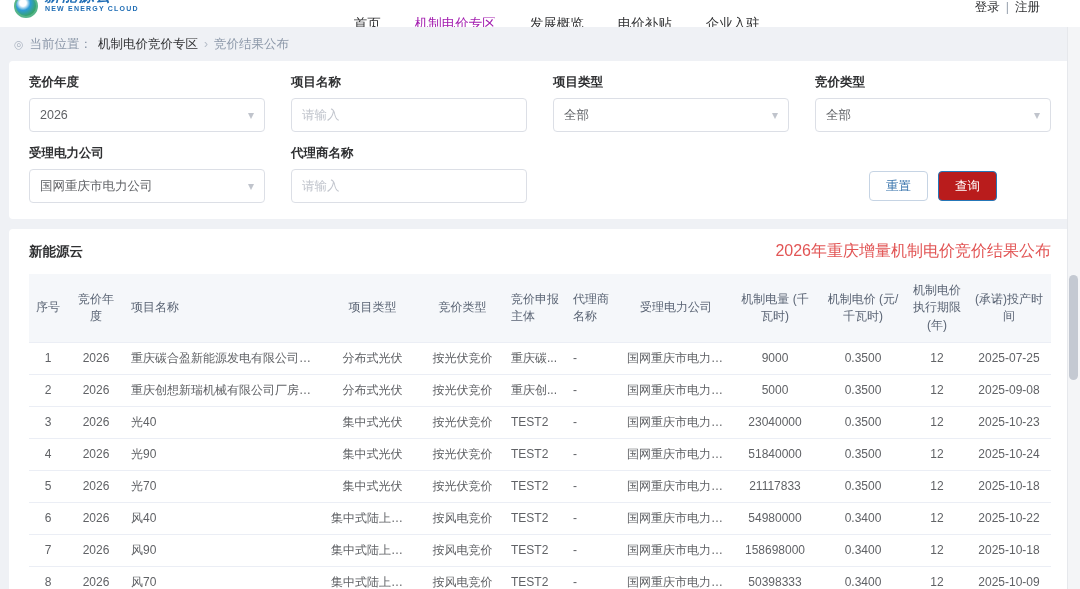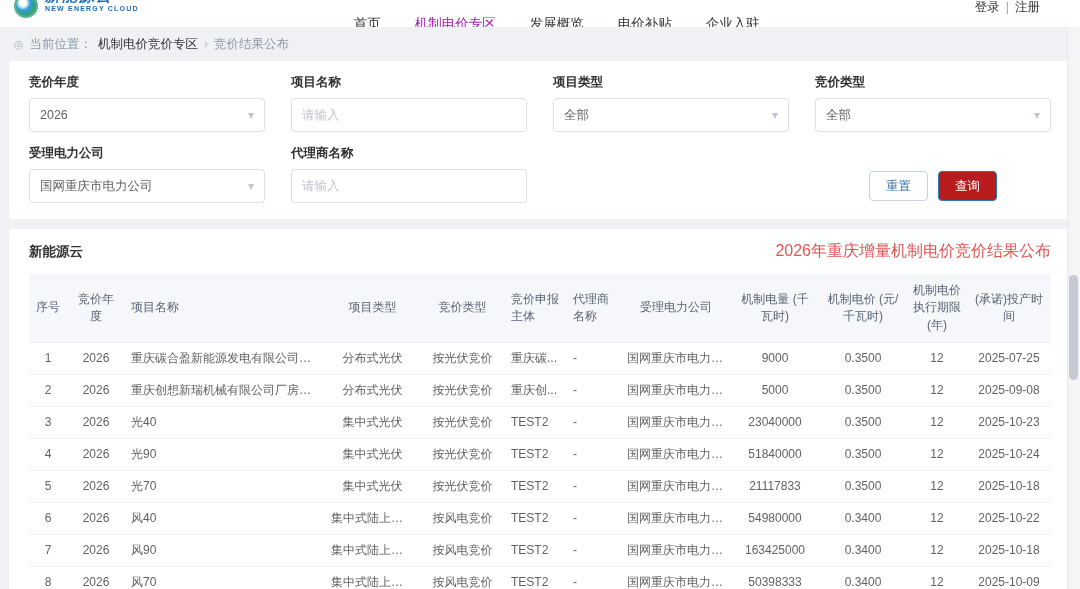--- a/index.html
+++ b/index.html
@@ -300,21 +300,21 @@
         </tr>
         <tr>
           <td class="c0">7</td>
           <td class="c1">2026</td>
           <td class="c2">风90</td>
           <td class="c3">集中式陆上风电</td>
           <td class="c4">按风电竞价</td>
           <td class="c5">TEST2</td>
           <td class="c6">-</td>
           <td class="c7">国网重庆市电力公司</td>
-          <td class="c8">163425000</td>
+          <td class="c8">158698000</td>
           <td class="c9">0.3400</td>
           <td class="c10">12</td>
           <td class="c11">2025-10-18</td>
         </tr>
         <tr>
           <td class="c0">8</td>
           <td class="c1">2026</td>
           <td class="c2">风70</td>
           <td class="c3">集中式陆上风电</td>
           <td class="c4">按风电竞价</td>

